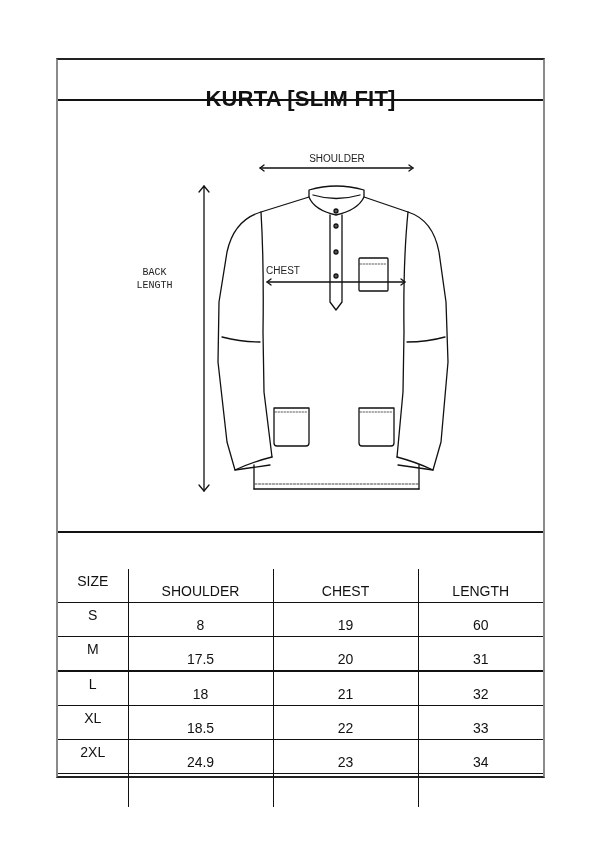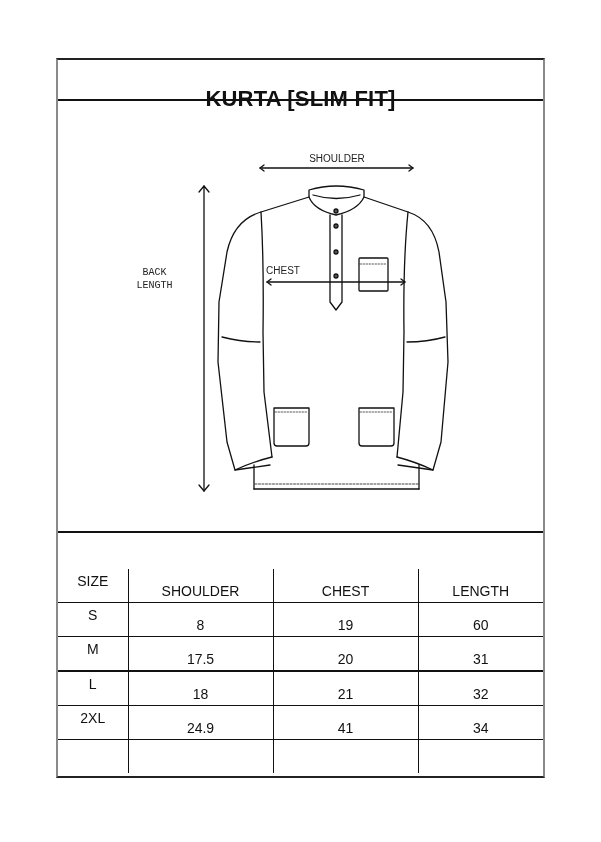--- a/index.html
+++ b/index.html
@@ -116,23 +116,29 @@
       <td><span class="val">20</span></td>
       <td><span class="val">31</span></td>
     </tr>
     <tr class="thick-top">
       <td class="size-col">L</td>
       <td><span class="val">18</span></td>
       <td><span class="val">21</span></td>
       <td><span class="val">32</span></td>
     </tr>
     <tr>
+      <td class="size-col">XL</td>
+      <td><span class="val">18.5</span></td>
+      <td><span class="val">22</span></td>
+      <td><span class="val">33</span></td>
+    </tr>
+    <tr>
       <td class="size-col">2XL</td>
       <td><span class="val">24.9</span></td>
-      <td><span class="val">41</span></td>
+      <td><span class="val">23</span></td>
       <td><span class="val">34</span></td>
     </tr>
     <tr>
       <td class="size-col"></td>
       <td><span class="val"></span></td>
       <td><span class="val"></span></td>
       <td><span class="val"></span></td>
     </tr>
   </tbody>
     </table>

